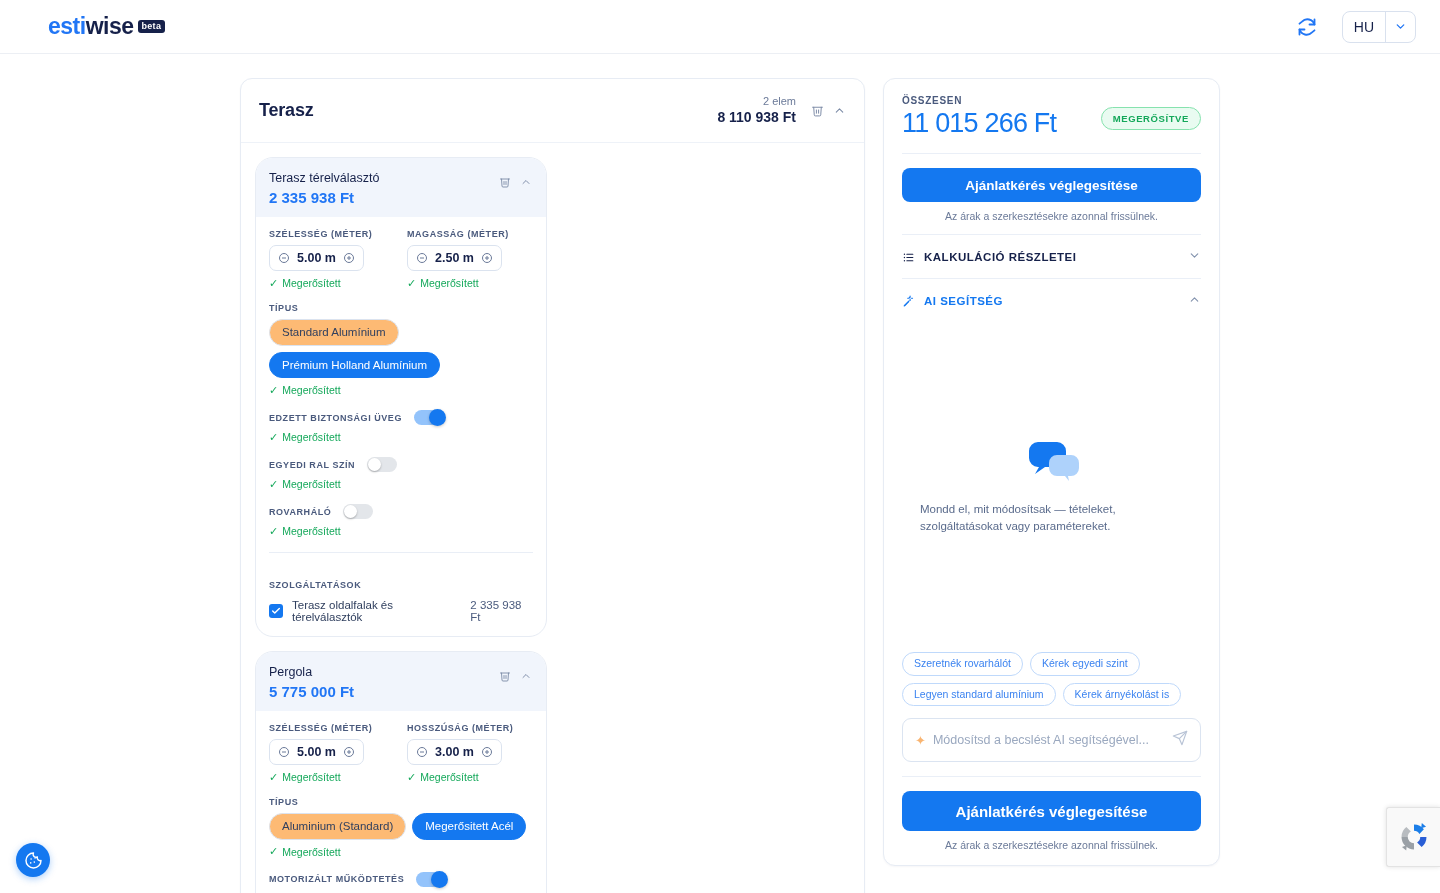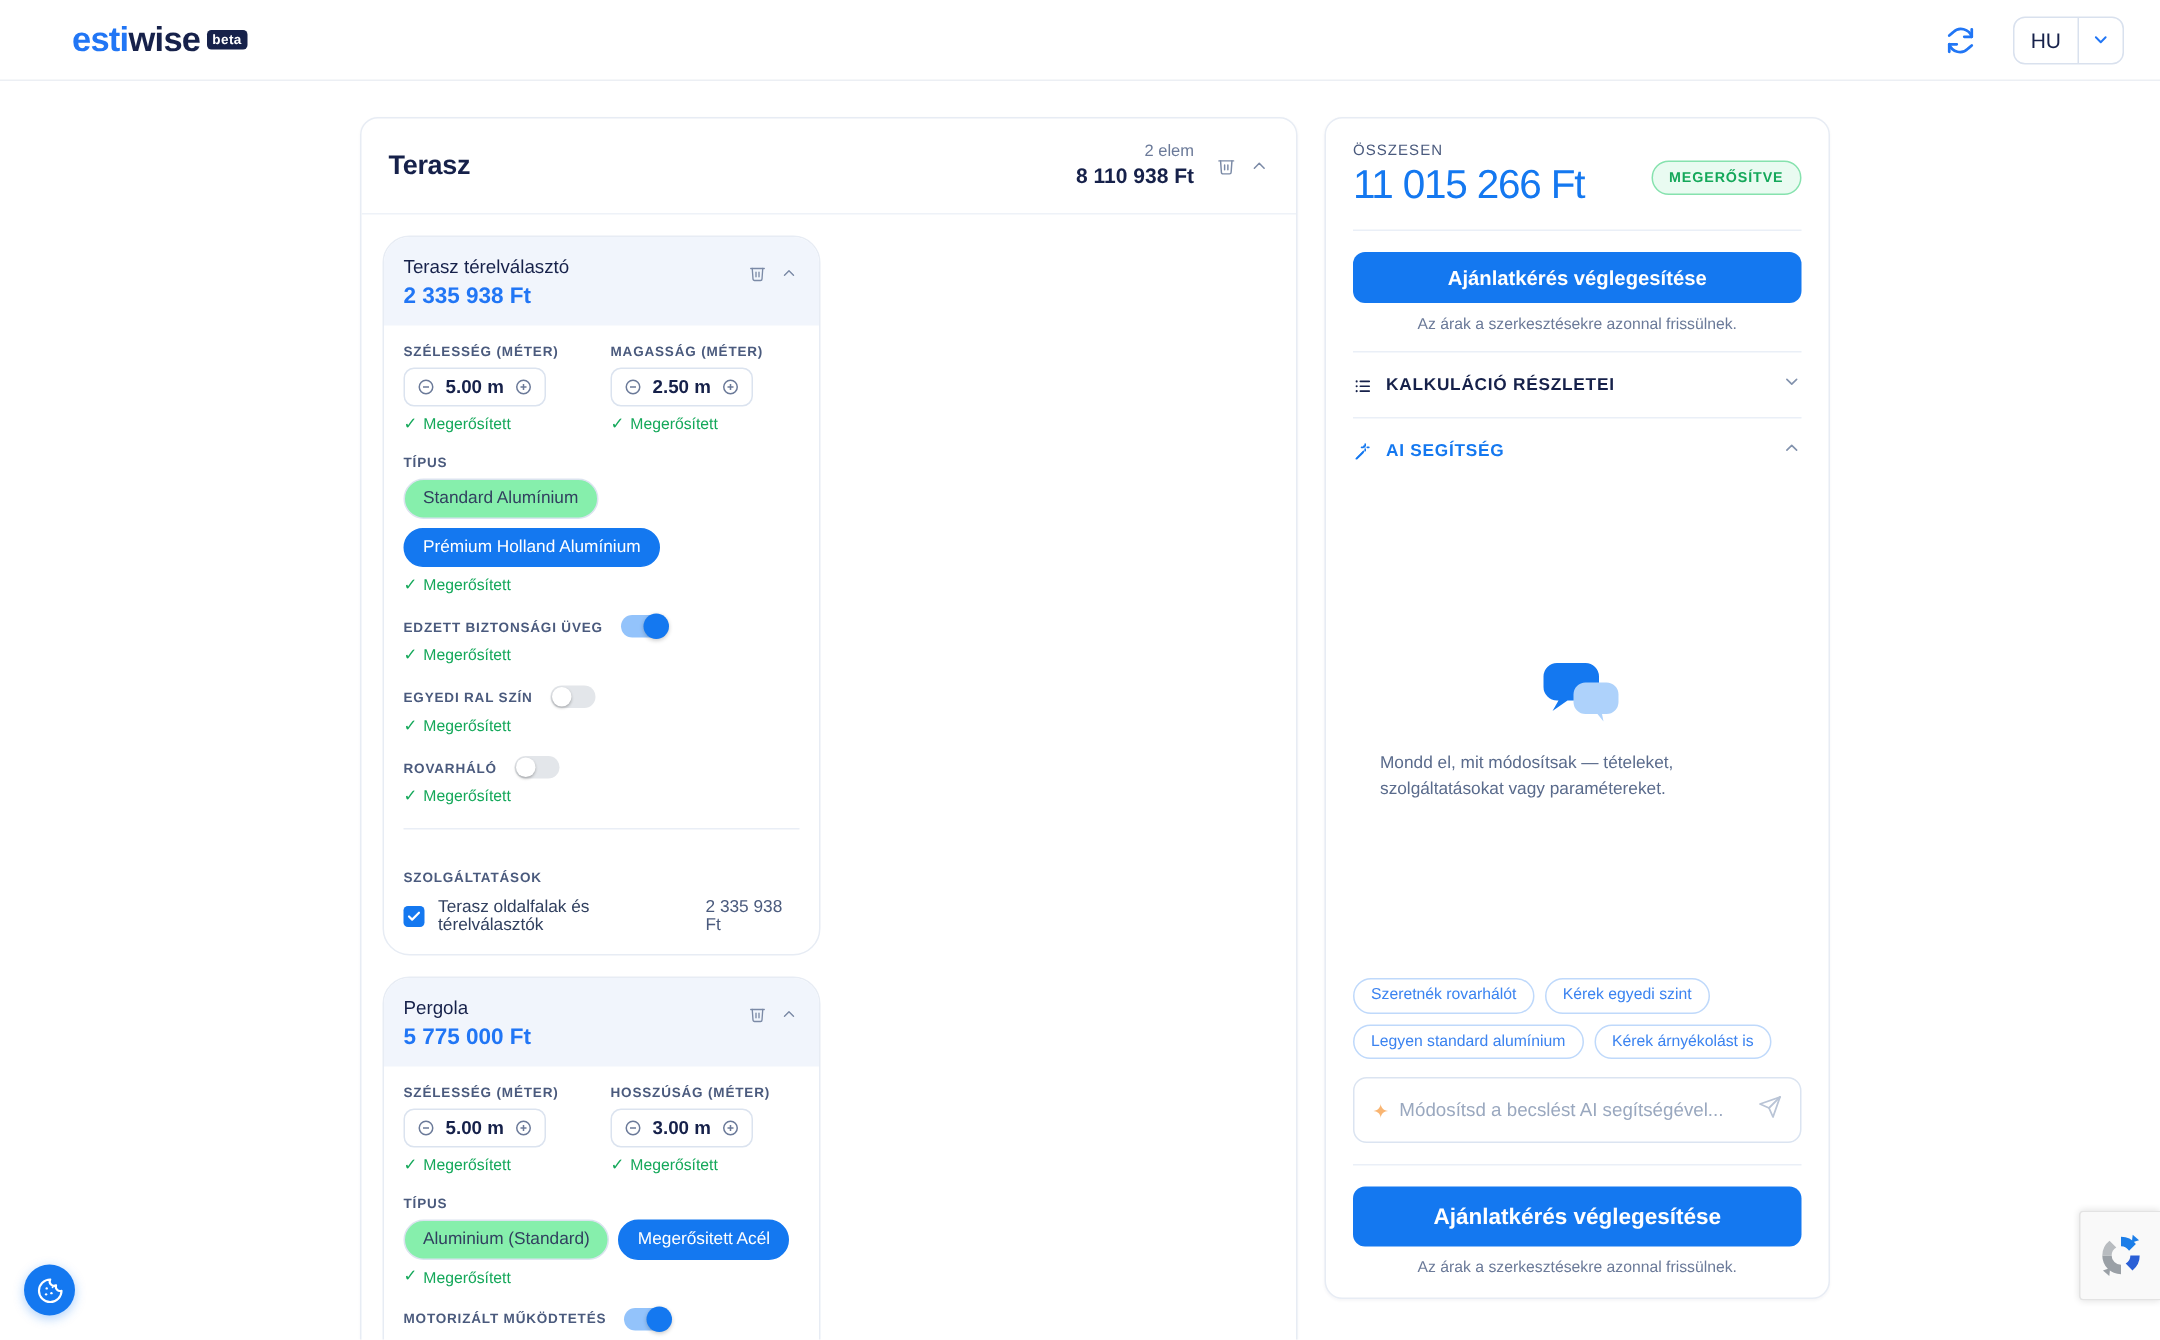--- a/index.html
+++ b/index.html
@@ -97,21 +97,21 @@
   .stepper .sbtn { color: #6b7a99; cursor: pointer; display: flex; }
   .stepper .sval { font-size: 12.5px; font-weight: 700; color: #16214a; }
   .confirmed {
     font-size: 10.5px; color: #14a85a; margin-top: 6px; display: flex; align-items: center; gap: 4px;
   }
   .confirmed .ck { font-size: 11px; line-height: 1; }
 
   .section { margin-top: 14px; }
   .chips { display: flex; flex-wrap: wrap; gap: 6px; }
   .chip {
-    border: 1px solid #dbe3ef; border-radius: 999px; background: #86efac;
+    border: 1px solid #dbe3ef; border-radius: 999px; background: #fdba74;
     font-size: 11.5px; color: #31405f; padding: 6px 12px; cursor: pointer; line-height: 1.1;
   }
   .chip.active { background: #1478f0; border-color: #1478f0; color: #fff; font-weight: 500; }
 
   .toggle-row { display: flex; align-items: center; margin-top: 14px; }
   .toggle-row .field-label { margin-bottom: 0; }
   .switch {
     width: 30px; height: 15px; border-radius: 999px; background: #e3e6ea;
     position: relative; margin-left: 12px; cursor: pointer; flex: none;
   }
@@ -132,21 +132,21 @@
   .cbox svg { display: block; }
   .svc-name { font-size: 11.5px; color: #31405f; }
   .svc-price { margin-left: auto; font-size: 11.5px; color: #4a5a7d; }
 
   
   .side-card {
     background: #fff; border: 1px solid #e7ecf4; border-radius: 12px;
     box-shadow: 0 1px 2px rgba(22,33,74,.04); padding: 16px 18px 14px 18px;
   }
   .total-row { display: flex; align-items: flex-start; }
-  .total-label { font-size: 10px; font-weight: 400; color: #4a5a7d; letter-spacing: .7px; }
+  .total-label { font-size: 10px; font-weight: 700; color: #4a5a7d; letter-spacing: .7px; }
   .total-value { font-size: 27px; font-weight: 400; color: #1478f0; letter-spacing: -0.8px; margin-top: 2px; }
   .badge-confirmed {
     margin-left: auto; margin-top: 12px;
     border: 1px solid #86e2ae; background: #e9fbf1; color: #14a85a;
     font-size: 9.5px; font-weight: 700; letter-spacing: .6px;
     border-radius: 999px; padding: 5px 11px; white-space: nowrap;
   }
   .side-sep { height: 1px; background: #eaeff7; margin: 14px 0; }
   .cta {
     display: block; width: 100%; height: 34px; border: none; border-radius: 8px;

